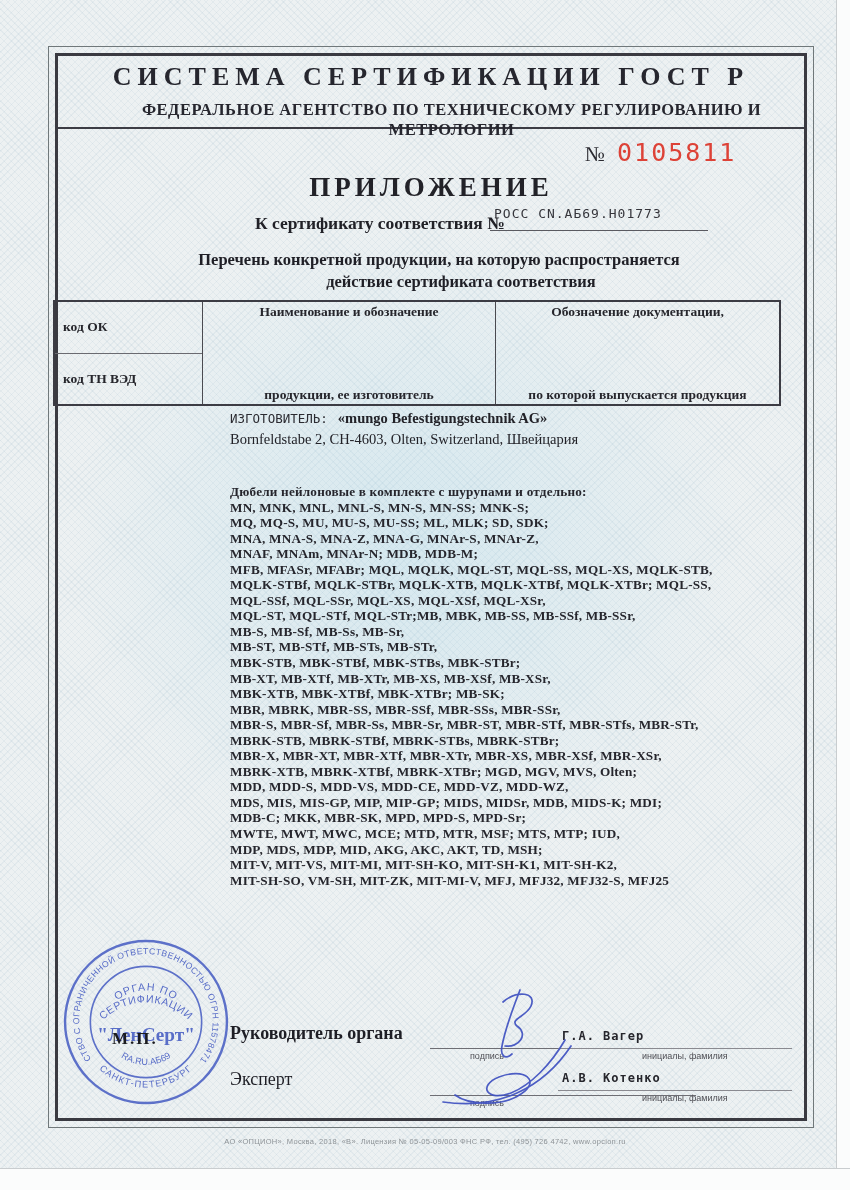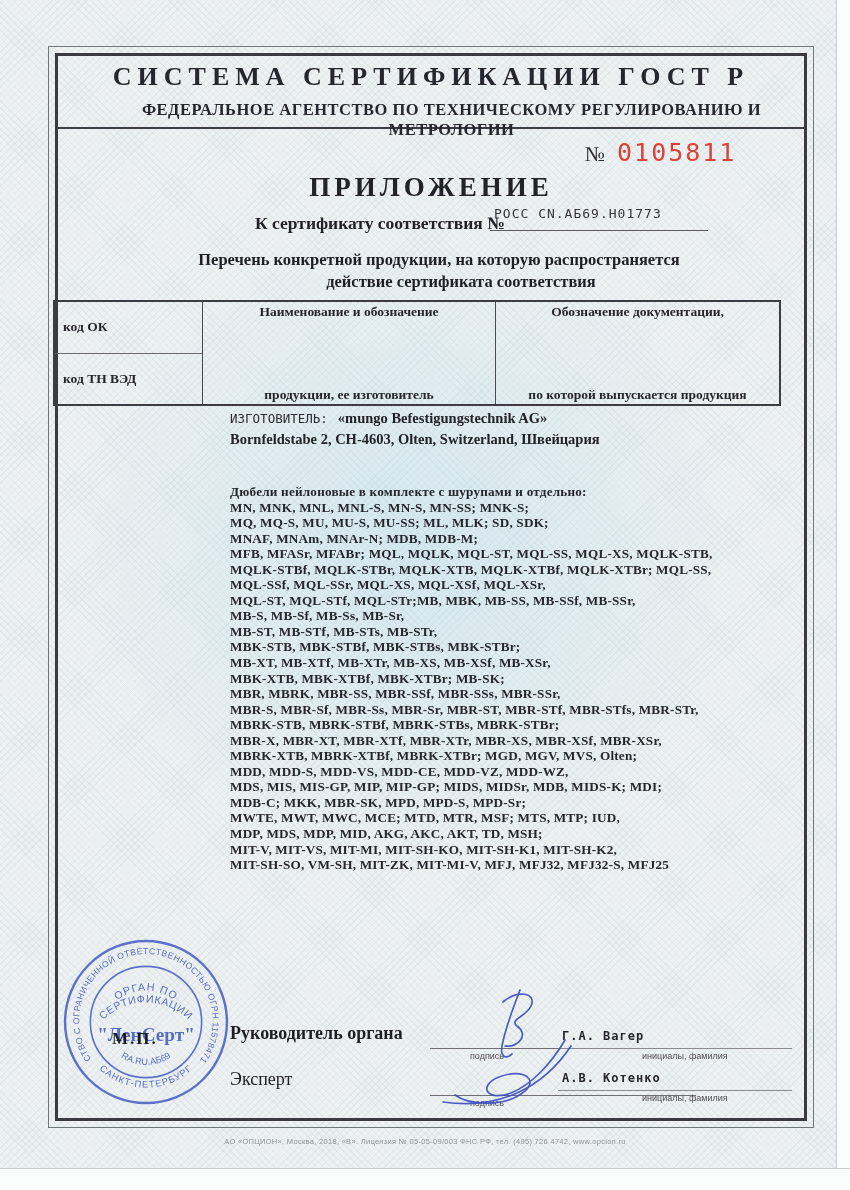--- a/index.html
+++ b/index.html
@@ -40,21 +40,21 @@
         font-size:13.5px; font-weight:bold; color:#26262c; }
   .ptable .c1 .cell:first-child { border-bottom:1px solid #6a6a70; }
   .ptable .c2 { width:293px; border-right:1px solid #4a4a50; }
   .ptable .c3 { flex:1; }
   .ptable .hcell { height:100%; display:flex; flex-direction:column; justify-content:space-between;
         text-align:center; font-size:13.5px; font-weight:bold; color:#26262c; line-height:19px; }
 
   .mfr1 { left:230px; top:410px; display:flex; align-items:baseline; gap:10px; }
   .mfr-label { font-family:"DejaVu Sans Mono", monospace; font-size:12.5px; color:#2b2b31; }
   .mfr-name { font-size:14.5px; font-weight:bold; color:#222228; }
-  .mfr-addr { left:230px; top:431px; font-size:14.5px; font-weight:bold; color:#222228; }
+  .mfr-addr { left:230px; top:431px; font-size:14.5px; font-weight:normal; color:#222228; }
 
   .products { left:230px; top:484px; width:556px; font-size:13.2px; font-weight:bold;
         color:#26262d; line-height:15.55px; letter-spacing:0.2px; }
 
   .stamp { left:60px; top:936px; }
   .mp { left:112px; top:1029px; font-size:17px; font-weight:bold; color:#1b1b1f; letter-spacing:2px; z-index:5; }
 
   .sig-role1 { left:230px; top:1023px; font-size:18px; font-weight:bold; color:#1e1e25; }
   .sig-role2 { left:230px; top:1069px; font-size:18px; font-weight:normal; color:#1e1e25; }
   .sigline1 { left:430px; top:1048px; width:266px; border-top:1px solid #6e6e74; }
@@ -124,20 +124,21 @@
   <div class="abs mfr1">
     <span class="mfr-label">ИЗГОТОВИТЕЛЬ:</span>
     <span class="mfr-name">«mungo Befestigungstechnik AG»</span>
   </div>
   <div class="abs mfr-addr">Bornfeldstabe 2, CH-4603, Olten, Switzerland, Швейцария</div>
 
   <div class="abs products">
     <div>Дюбели нейлоновые в комплекте с шурупами и отдельно:</div>
     <div>MN, MNK, MNL, MNL-S, MN-S, MN-SS; MNK-S;</div>
     <div>MQ, MQ-S, MU, MU-S, MU-SS; ML, MLK; SD, SDK;</div>
+    <div>MNA, MNA-S, MNA-Z, MNA-G, MNAr-S, MNAr-Z,</div>
     <div>MNAF, MNAm, MNAr-N; MDB, MDB-M;</div>
     <div>MFB, MFASr, MFABr; MQL, MQLK, MQL-ST, MQL-SS, MQL-XS, MQLK-STB,</div>
     <div>MQLK-STBf, MQLK-STBr, MQLK-XTB, MQLK-XTBf, MQLK-XTBr; MQL-SS,</div>
     <div>MQL-SSf, MQL-SSr, MQL-XS, MQL-XSf, MQL-XSr,</div>
     <div>MQL-ST, MQL-STf, MQL-STr;MB, MBK, MB-SS, MB-SSf, MB-SSr,</div>
     <div>MB-S, MB-Sf, MB-Ss, MB-Sr,</div>
     <div>MB-ST, MB-STf, MB-STs,  MB-STr,</div>
     <div>MBK-STB, MBK-STBf, MBK-STBs, MBK-STBr;</div>
     <div>MB-XT, MB-XTf, MB-XTr, MB-XS, MB-XSf, MB-XSr,</div>
     <div>MBK-XTB, MBK-XTBf, MBK-XTBr; MB-SK;</div>

